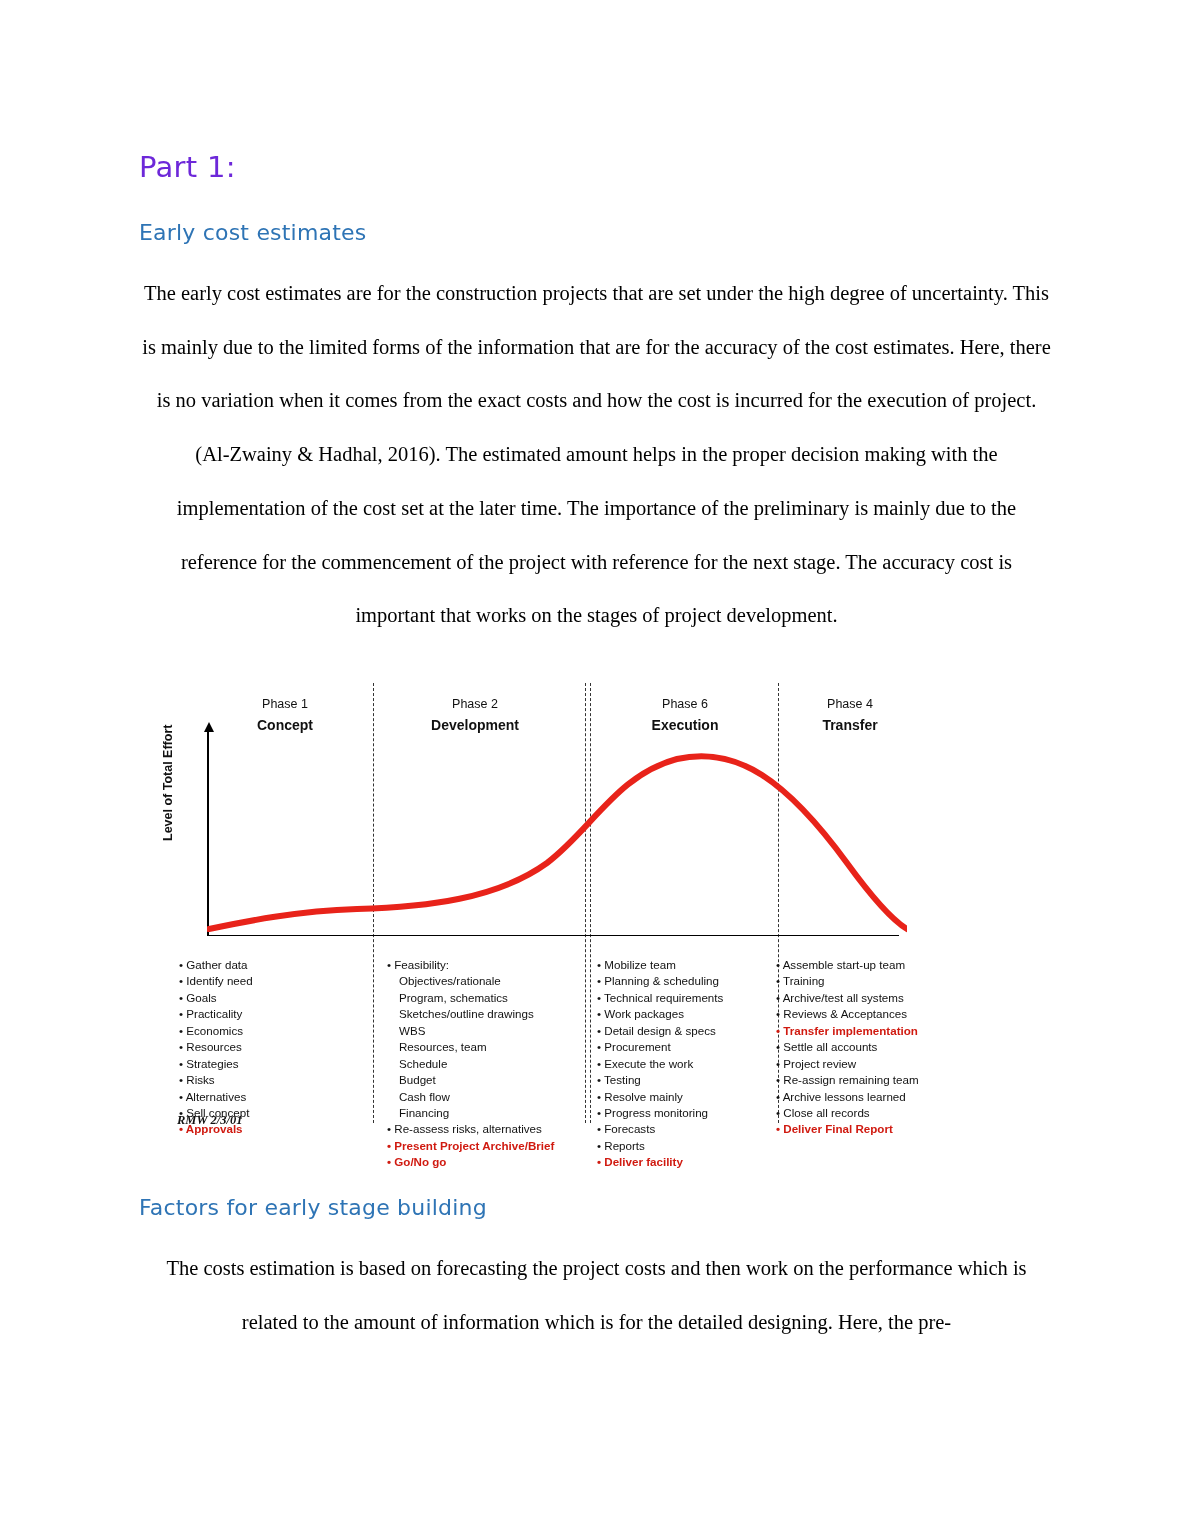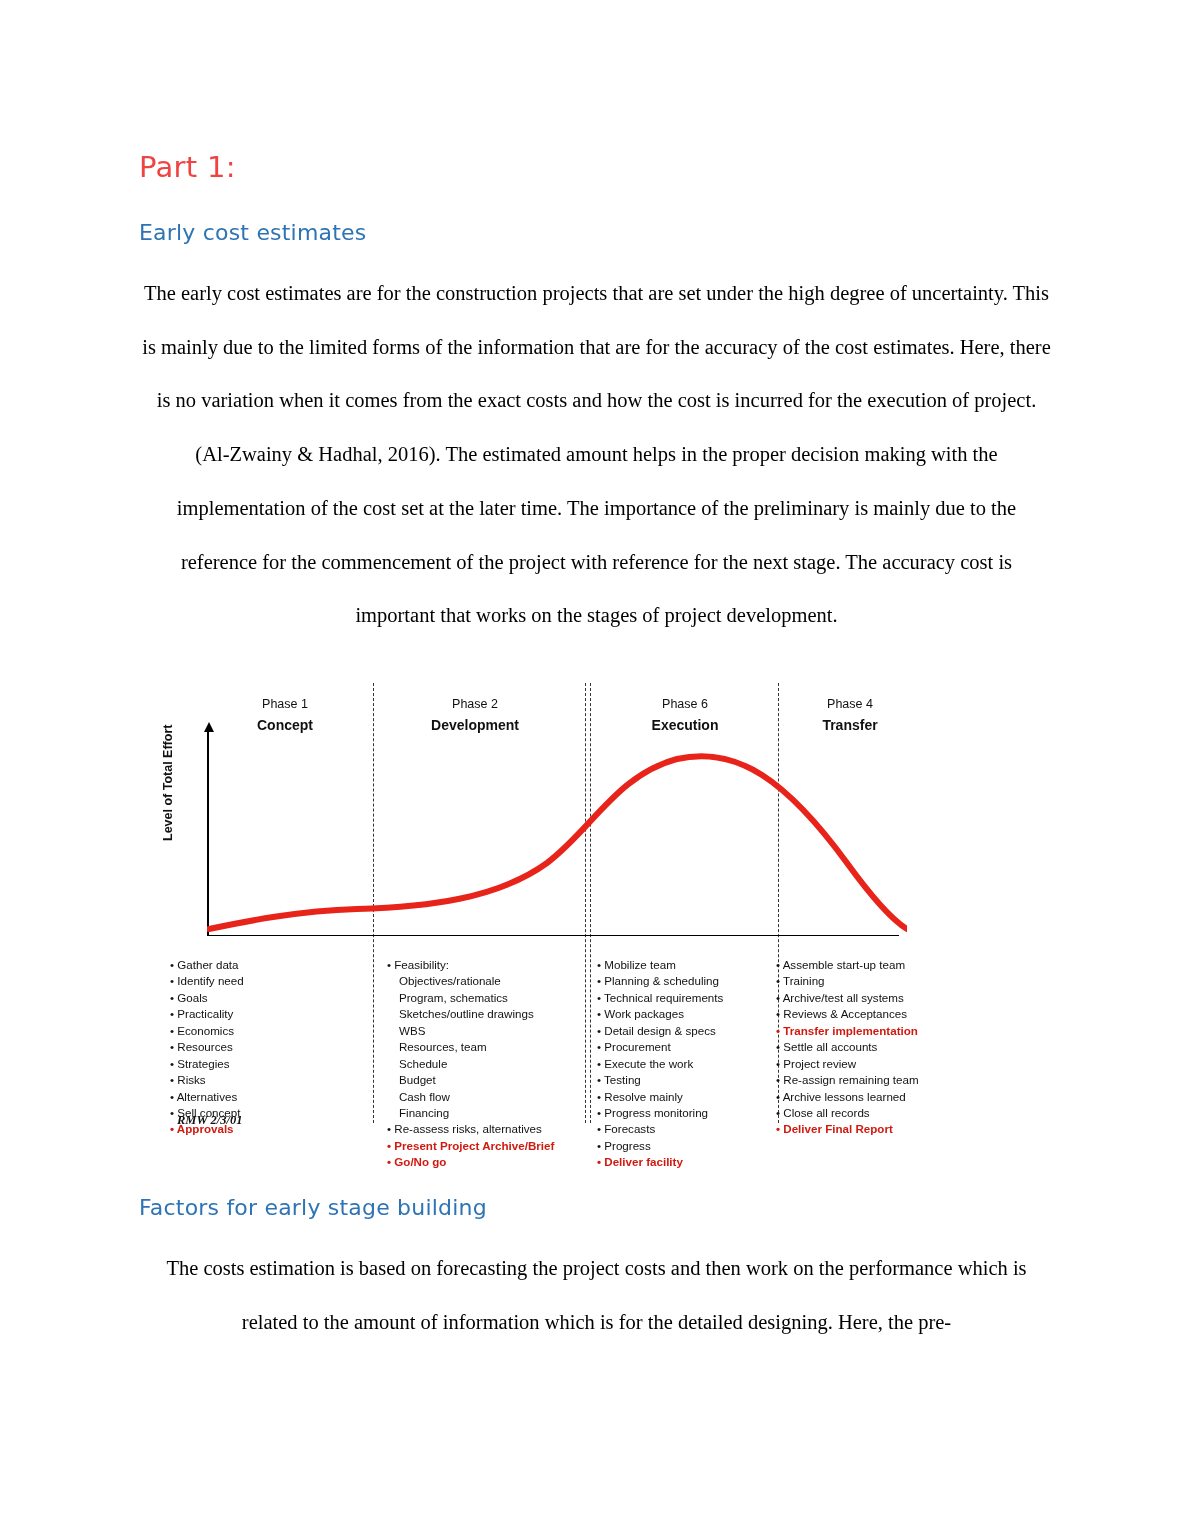--- a/index.html
+++ b/index.html
@@ -19,21 +19,21 @@
   .content {
     position: absolute;
     left: 139px;
     top: 150px;
     width: 915px;
   }
   h1.part-title {
     font-family: "DejaVu Sans", sans-serif;
     font-size: 29px;
     font-weight: 400;
-    color: #ef4444;
+    color: #6d28d9;
     margin: 0 0 36px 0;
     letter-spacing: 0.3px;
   }
   h2.section-heading {
     font-family: "DejaVu Sans", sans-serif;
     font-size: 22px;
     font-weight: 400;
     color: #2E74B5;
     margin: 0 0 22px 0;
     letter-spacing: 0.2px;
@@ -180,21 +180,21 @@
         <div class="vdiv" style="left:613px; height:440px;"></div>
 
         <div class="ylabel">Level of Total Effort</div>
         <div class="axis-y"></div>
         <div class="axis-x"></div>
 
         <svg class="curve" viewBox="0 0 700 215" preserveAspectRatio="none">
           <path d="M 2 206 C 40 198, 90 188, 150 186 C 220 184, 290 176, 340 140 C 385 106, 410 52, 470 36 C 530 22, 580 58, 640 140 C 672 184, 690 200, 700 206" fill="none" stroke="#E8231A" stroke-width="6" stroke-linecap="round"></path>
         </svg>
 
-        <div class="col-list" style="left:5px; top:284px; width:190px;">
+        <div class="col-list" style="left:14px; top:284px; width:190px;">
           <ul>
             <li class="bulleted">Gather data</li>
             <li class="bulleted">Identify need</li>
             <li class="bulleted">Goals</li>
             <li class="bulleted">Practicality</li>
             <li class="bulleted">Economics</li>
             <li class="bulleted">Resources</li>
             <li class="bulleted">Strategies</li>
             <li class="bulleted">Risks</li>
             <li class="bulleted">Alternatives</li>
@@ -227,21 +227,21 @@
             <li class="bulleted">Planning &amp; scheduling</li>
             <li class="bulleted">Technical requirements</li>
             <li class="bulleted">Work packages</li>
             <li class="bulleted">Detail design &amp; specs</li>
             <li class="bulleted">Procurement</li>
             <li class="bulleted">Execute the work</li>
             <li class="bulleted">Testing</li>
             <li class="bulleted">Resolve mainly</li>
             <li class="bulleted">Progress monitoring</li>
             <li class="bulleted">Forecasts</li>
-            <li class="bulleted">Progress</li>
+            <li class="bulleted">Reports</li>
             <li class="bulleted red">Deliver facility</li>
           </ul>
         </div>
 
         <div class="col-list" style="left:611px; top:284px; width:200px;">
           <ul>
             <li class="bulleted">Assemble start-up team</li>
             <li class="bulleted">Training</li>
             <li class="bulleted">Archive/test all systems</li>
             <li class="bulleted">Reviews &amp; Acceptances</li>

